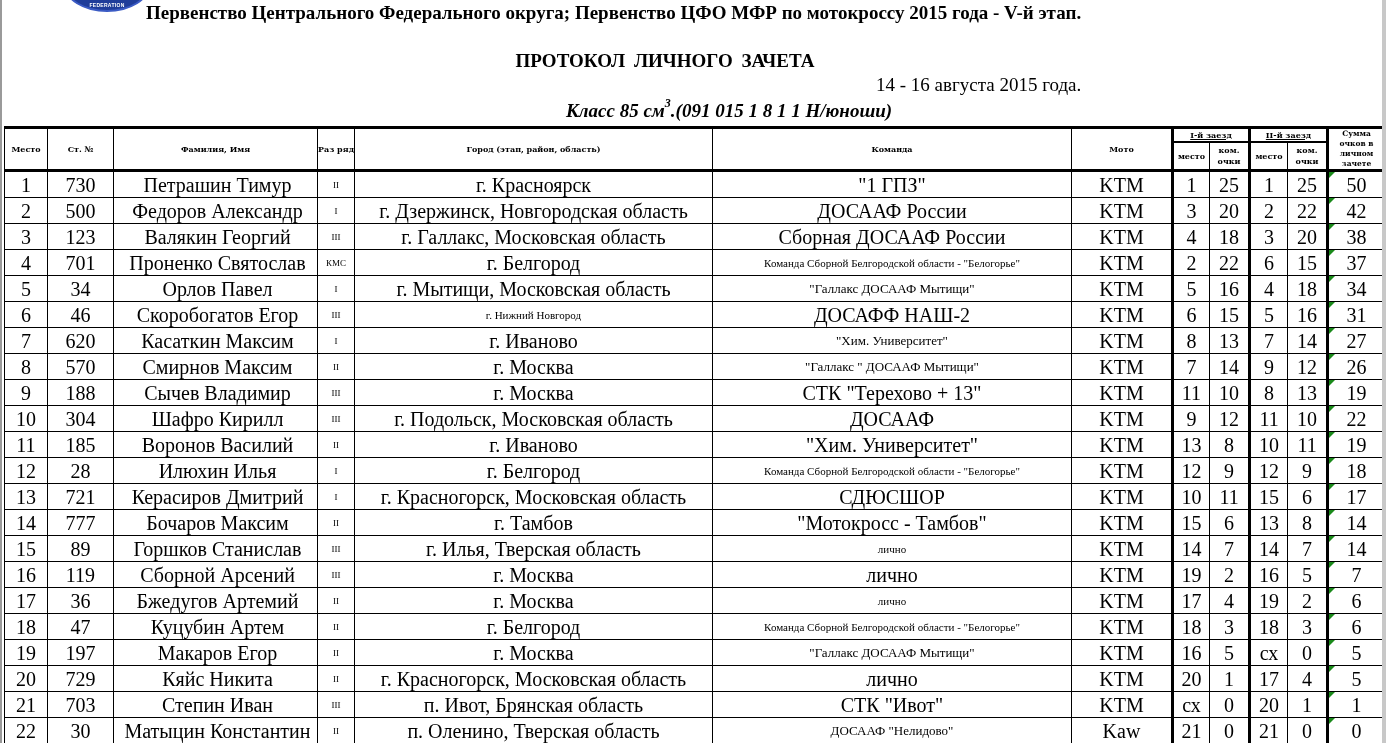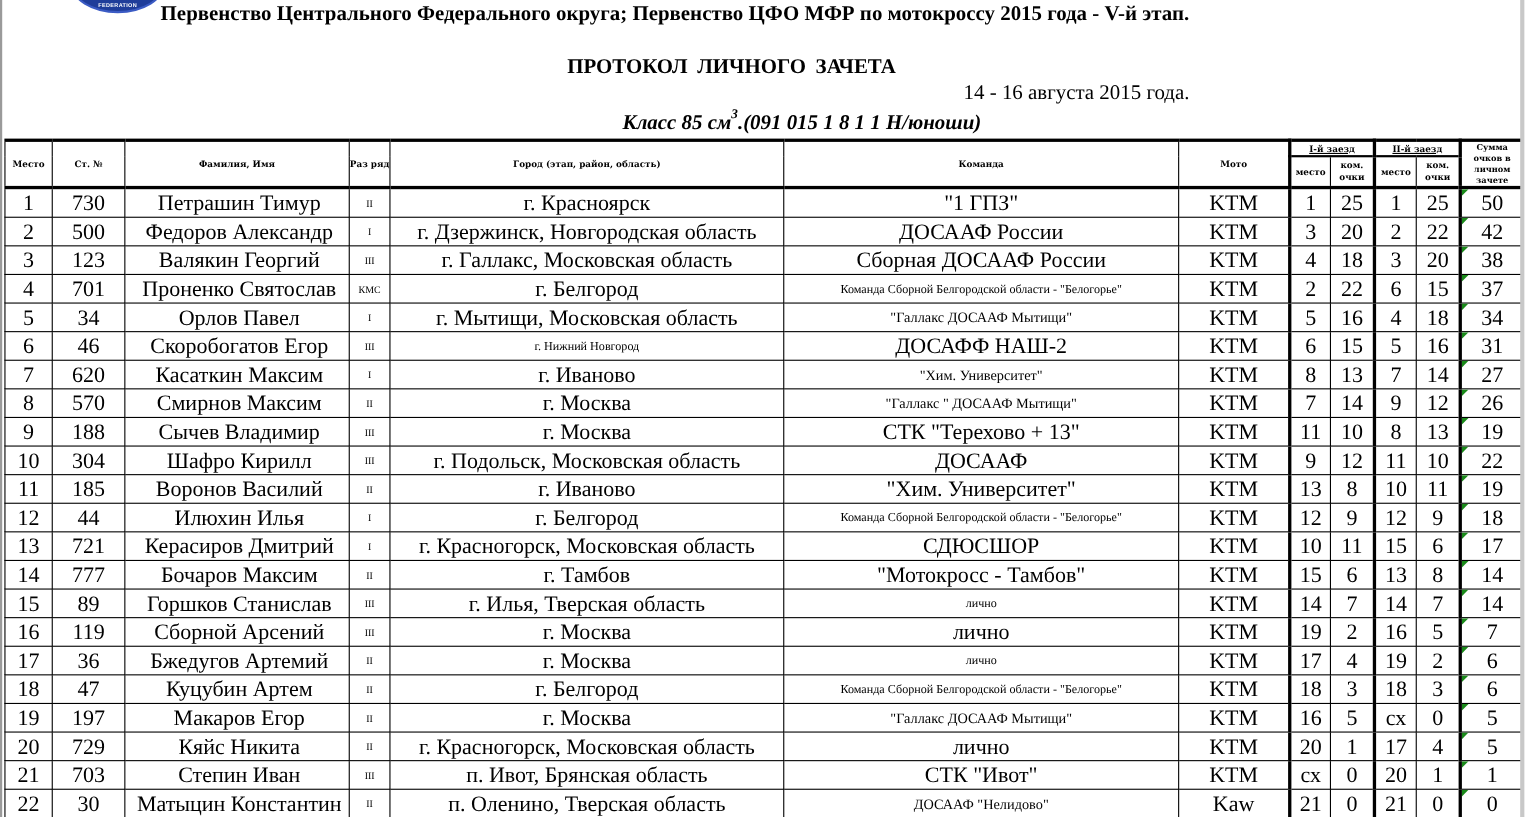--- a/index.html
+++ b/index.html
@@ -229,21 +229,21 @@
           <td>"Хим. Университет"</td>
           <td class="thick-r">KTM</td>
           <td>13</td>
           <td class="thick-r">8</td>
           <td>10</td>
           <td class="thick-r">11</td>
           <td class="sum">19</td>
         </tr>
         <tr>
           <td>12</td>
-          <td>44</td>
+          <td>28</td>
           <td class="name">Илюхин Илья</td>
           <td class="rank">I</td>
           <td>г. Белгород</td>
           <td class="xsmall">Команда Сборной Белгородской области - "Белогорье"</td>
           <td class="thick-r">KTM</td>
           <td>12</td>
           <td class="thick-r">9</td>
           <td>12</td>
           <td class="thick-r">9</td>
           <td class="sum">18</td>

